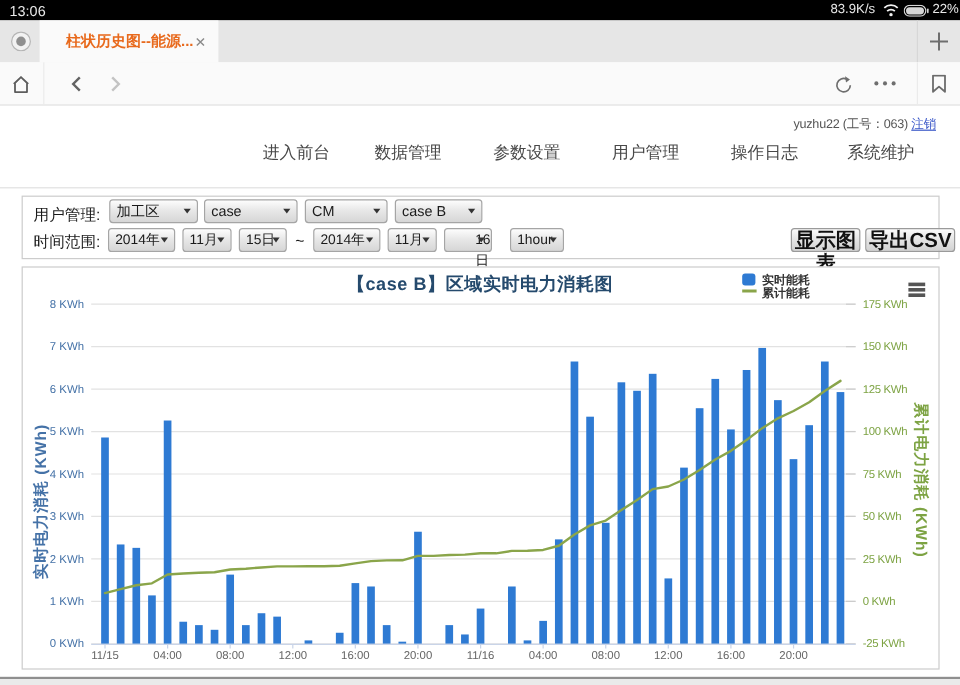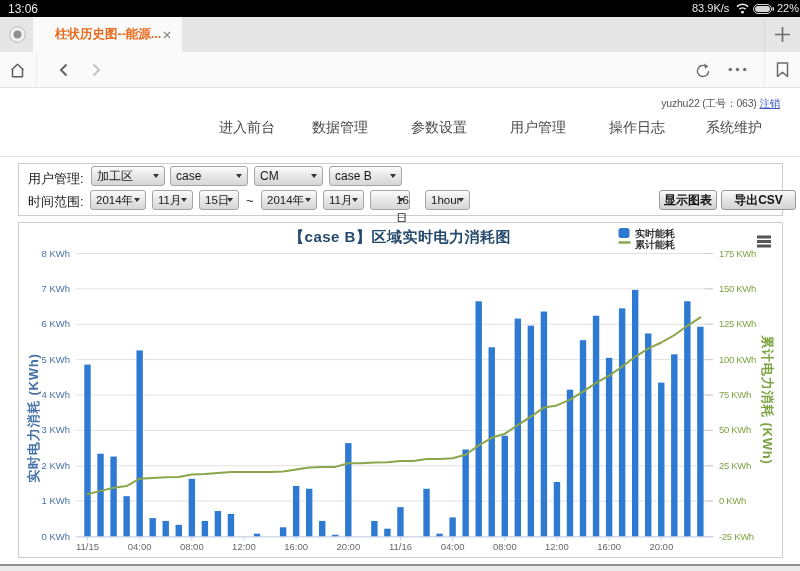--- a/index.html
+++ b/index.html
@@ -13,21 +13,21 @@
 
 #addr { left:0; top:52px; width:800px; height:36px; background:#fafafa; border-bottom:1px solid #e2e2e2; }
 
 .sel { position:absolute; height:19.5px; border:1px solid #a5a5a5; border-radius:3px;
         background:linear-gradient(#fdfdfd,#e8e8e8 45%,#d6d6d6); font-size:12px; color:#1a1a1a;
         line-height:18px; padding-left:5px; box-shadow:0 1px 0 rgba(255,255,255,.7); }
 .sel .tri { position:absolute; right:5px; top:7px; width:0; height:0;
         border-left:3.5px solid transparent; border-right:3.5px solid transparent; border-top:4.5px solid #333; }
 .s2 { font-size:11.5px; }
 .btn { position:absolute; height:20px; border:1px solid #9a9a9a; border-radius:3px;
-        background:linear-gradient(#fbfbfb,#e4e4e4 50%,#d2d2d2); font-size:12px; color:#111;
+        background:linear-gradient(#fbfbfb,#e4e4e4 50%,#d2d2d2); font-size:17px; color:#111;
         line-height:19px; text-align:center; font-weight:bold; }
 .lab { position:absolute; font-size:13px; color:#1a1a1a; }
 .nav { position:absolute; top:119px; font-size:14px; color:#484848; }
 </style></head>
 <body>
 
 <div id="status" class="abs">
   <span style="position:absolute;left:8px;top:1.5px;">13:06</span>
   <span style="position:absolute;left:692px;top:1.5px;font-size:11px;">83.9K/s</span>
   <svg class="abs" style="left:736px;top:3px;" width="13" height="11" viewBox="0 0 13 11">

